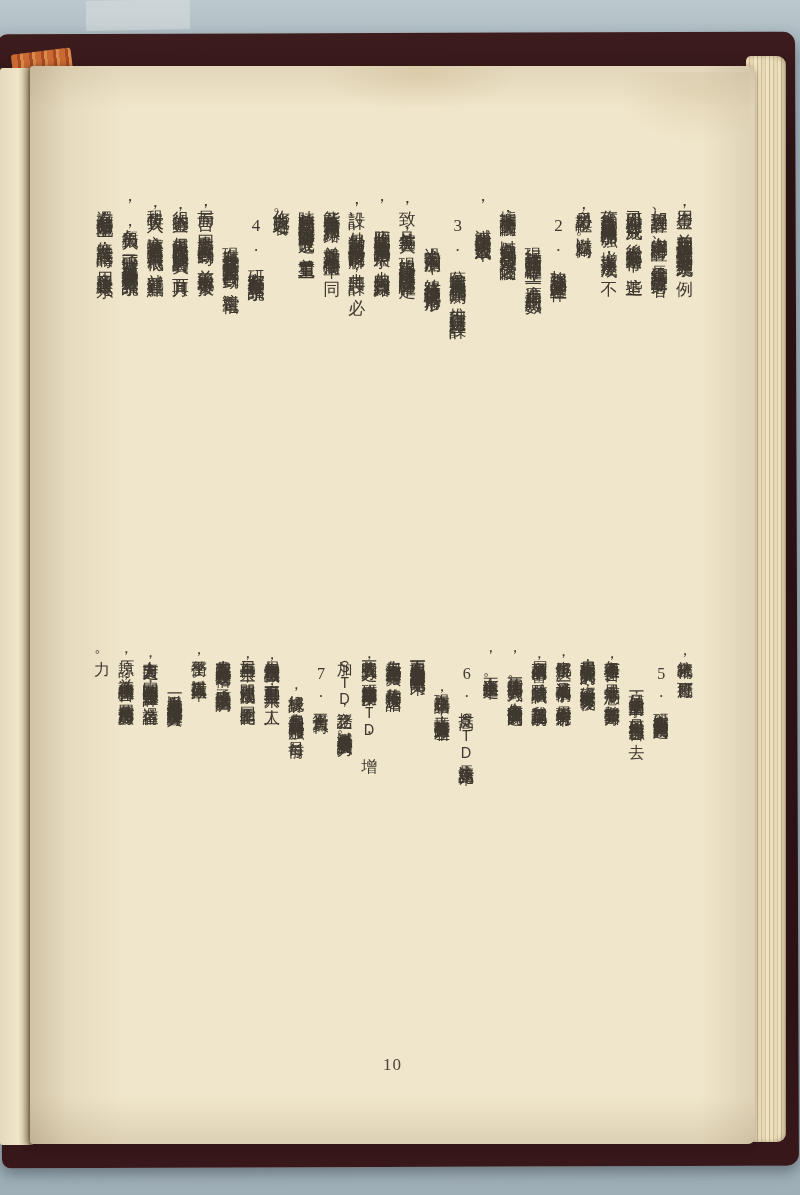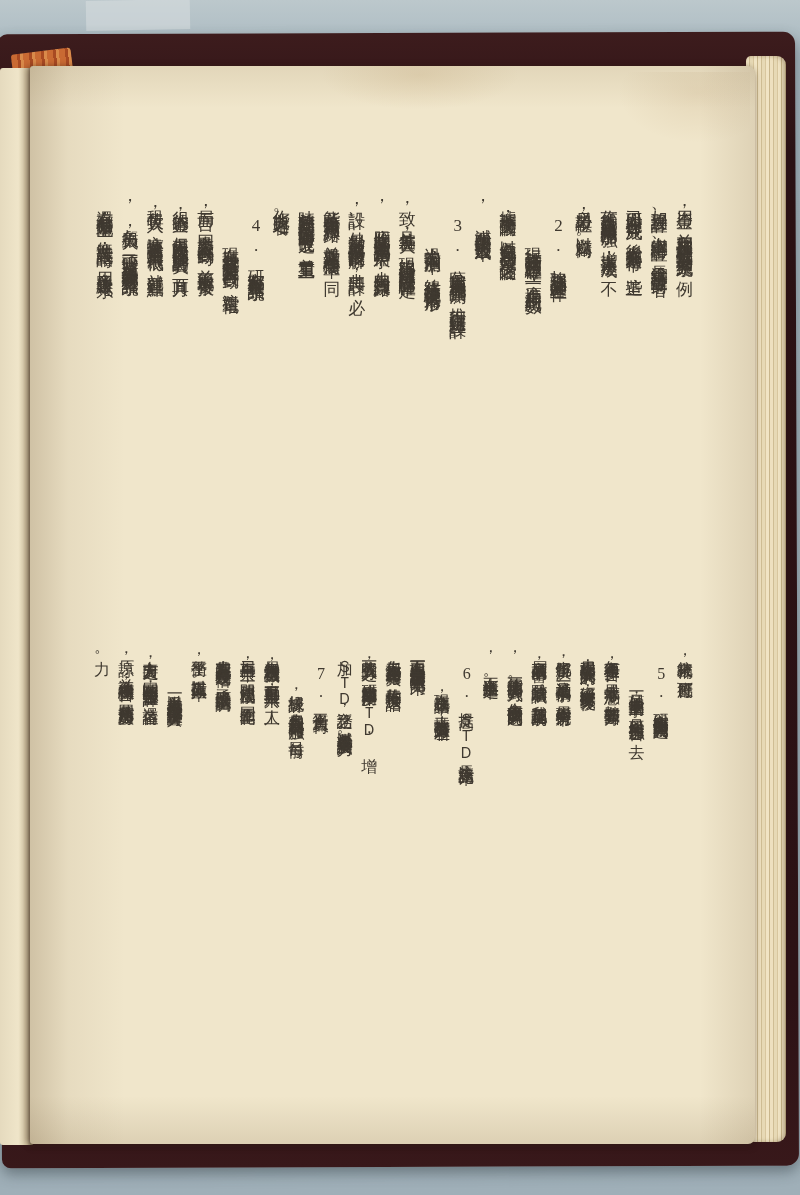--- a/index.html
+++ b/index.html
@@ -84,13 +84,14 @@
 <div class="book-cover"></div>
 <div class="headband"></div>
 <div class="edge-stack"></div>
 <div class="left-page-sliver"></div>
 
 <div class="page">
   <div class="stain s1"></div>
   <div class="stain s2"></div>
   <div class="vblock top-block"><div class="vcol">用資金，並利用電子計算機程式規劃長期擴充系統。例</div><div class="vcol">如設局計畫、中繼網路計畫、長途網路計畫等（前二者</div><div class="vcol">已與研究所合作完成，後者亦在加緊進行中）。這些工</div><div class="vcol">作可就企劃室已有組織酌予加強，增派人手來達成，不</div><div class="vcol">必另設單位，以資精簡。</div><div class="vcol">　2.加強話務品管及管理工作</div><div class="vcol">　　現行話務查測體系已經確立，應進一步利用此項數</div><div class="vcol">據調整交換設備，以便充分利用已有（或增設）之設備</div><div class="vcol">，減少單位門號的投資成本。</div><div class="vcol">　3.分區實施用戶實地調查預測，推行固定供線區設計</div><div class="vcol">　　過去常因預測不準，線路佈放後發現供需情形不一</div><div class="vcol">致，且偏差甚大，現線路固定供線區設計理論已經確定</div><div class="vcol">，應照此制度分區實地調查用戶需求，由外局負責線路</div><div class="vcol">設計，外局對於當地線路情形較爲瞭解，由其設計，必</div><div class="vcol">能及時適量供應用戶線路，並提高電纜心線使用率。同</div><div class="vcol">時希望外局同仁就技術方面隨時研究改進，着重員工工</div><div class="vcol">作能力之培養。</div><div class="vcol">　4.研究鄉村自動電話系統：</div><div class="vcol">　　現在裝設鄉村電話是先裝人工再改自動。這對電信</div><div class="vcol">局而言，因爲裝設人工及改自動時，前後兩次都要投下</div><div class="vcol">很大的資金，但是兩次收取的僅是少許的裝費，而其月</div><div class="vcol">租費收入，亦遠較話務人員支出費用爲低，就營運觀點</div><div class="vcol">，虧負很大，亟宜研究一項妥善經濟的鄉村電話系統。</div><div class="vcol">還有鄉村偏僻地區，無法裝設電話時，用多路無線電系</div></div>
   <div class="vblock bottom-block"><div class="vcol">統來補救，應屬可行。</div><div class="vcol">　5.與研究所合作加速研究實用問題：</div><div class="vcol">　　另外一項非常重要的事，是與研究所加強合作：去</div><div class="vcol">年曾有過多項合作，成果非常滿意。譬如在數學方面，</div><div class="vcol">本局工程師未能深入了解的，經過研究所專家研究後，</div><div class="vcol">也都解決了，這祗是其中一個例子。本局與研究所常有</div><div class="vcol">高層或基層的例會，雖是新的嚐試，我却認爲是正規的</div><div class="vcol">，能使電信進步的一個方式。今年度有很多研究的問題</div><div class="vcol">，正在逐漸推進之中。</div><div class="vcol">　6.提高ＳＴＤ長途話務比率：</div><div class="vcol">　　現在長途話務中，人工轉接者尚佔百分五十左右，</div><div class="vcol">而人工處理每一次長話需話務員費用二・七三元（尚未</div><div class="vcol">包括人工座席房屋管理等費用），約佔平均每次長途話</div><div class="vcol">費收入的五分之一，應研究鼓勵用戶多使用ＳＴＤ，增</div><div class="vcol">加ＳＴＤ之話務，以減少各局長途臺設備及人力。</div><div class="vcol">　7.平衡人員負荷</div><div class="vcol">　　根據統計，各局人員配置及負荷尚可加強，目前每</div><div class="vcol">局每人營運電話機數，自動局自三十至六十一具，人工</div><div class="vcol">局自十二至三十具，即使同一規模局，同一工作範圍，</div><div class="vcol">其人員配置有時亦相差幾近一倍，亟應設法予以適當調</div><div class="vcol">整平衡，以提高工作效率。</div><div class="vcol">　　以上爲本局一年來工作概況及今年度工作計畫與努</div><div class="vcol">力方向之大要，因時間關係報告未盡週詳，還請各位</div><div class="vcol">原諒，並請今後繼續支持合作，共同爲電信建設而努</div><div class="vcol">力。</div></div>
+  <div class="page-number">10</div>
 </div>
 
 </body></html>

